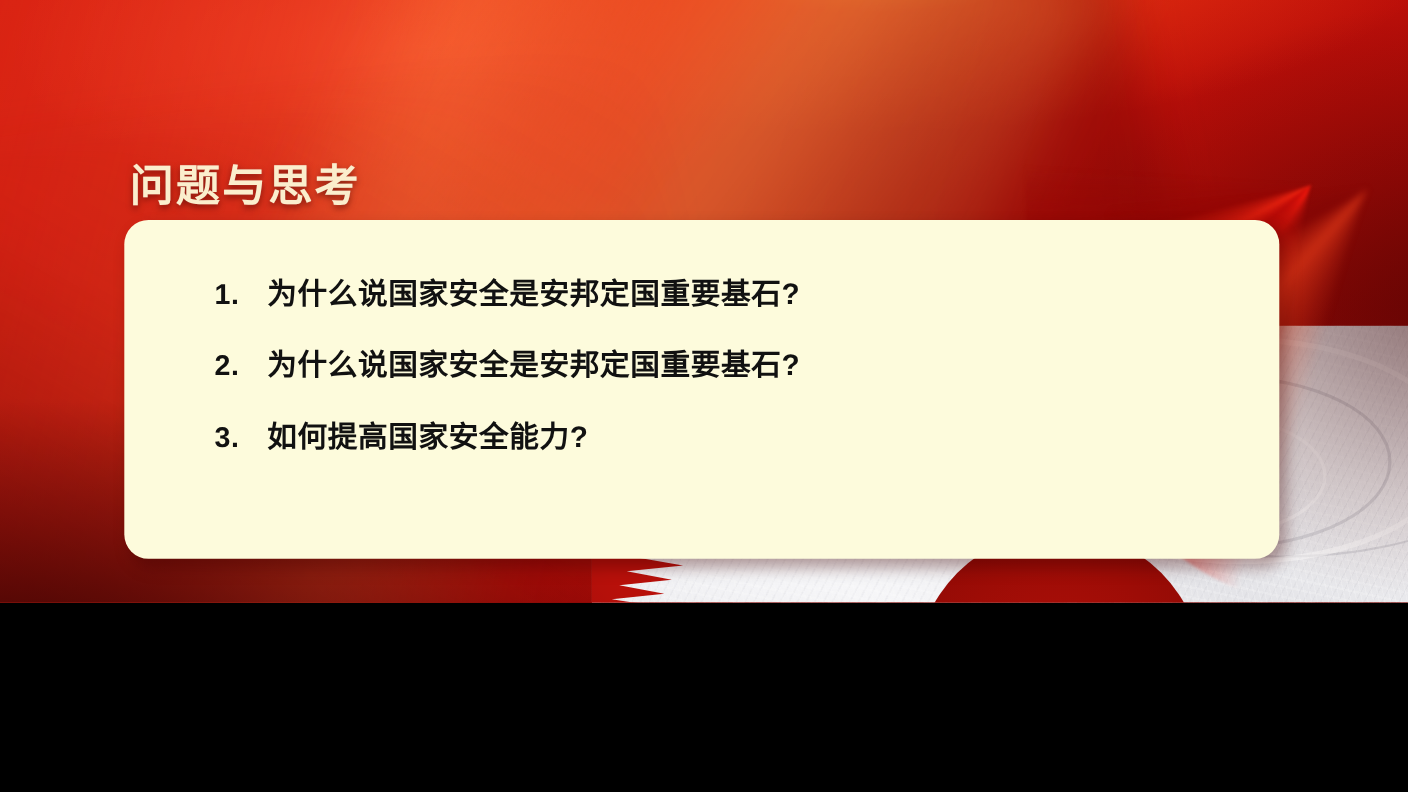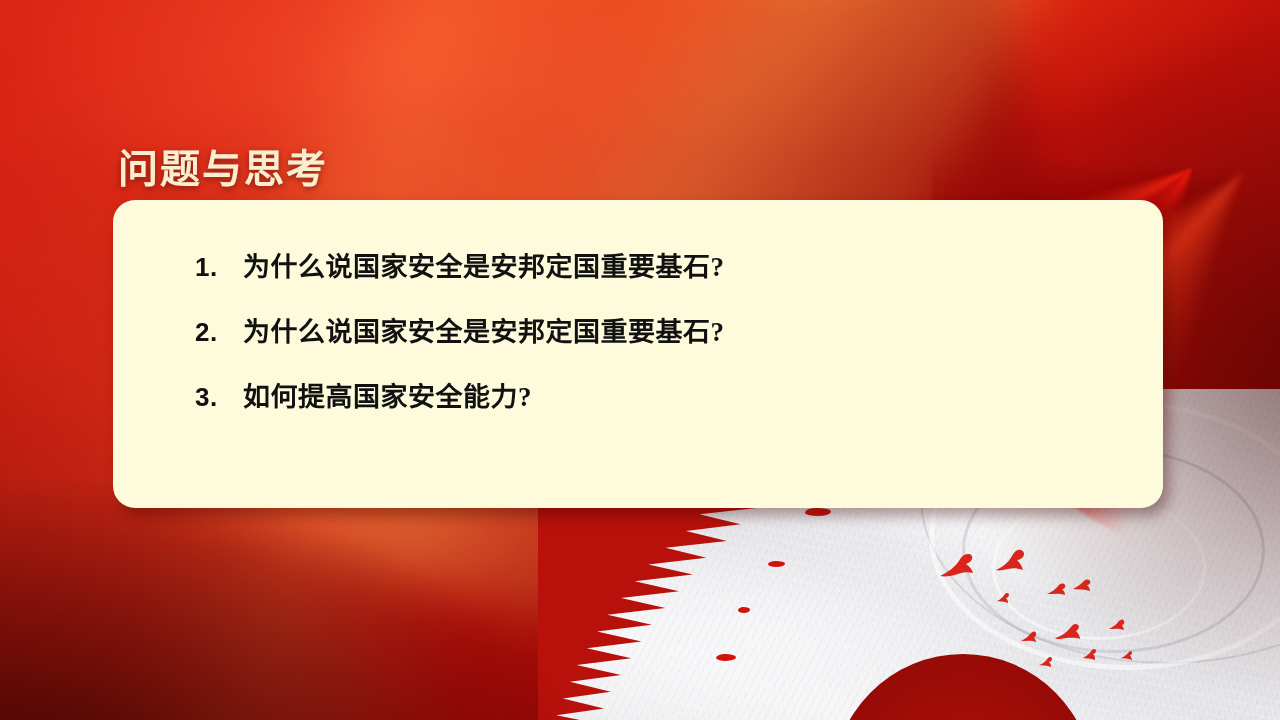--- a/index.html
+++ b/index.html
@@ -8,21 +8,21 @@
     padding: 0;
     background: #000;
   }
   body {
     font-family: "Liberation Sans", "DejaVu Sans", sans-serif;
   }
 
   .slide {
     position: relative;
     width: 1280px;
-    height: 720px;
+    height: 548px;
     overflow: hidden;
     background: #c8120b;
   }
 
   
 
   
   .bg-base {
     position: absolute;
     inset: 0;
@@ -266,21 +266,21 @@
     letter-spacing: 0.5px;
   }
   .qitem:last-child { margin-bottom: 0; }
   .qnum {
     flex: 0 0 auto;
     width: 48px;
     font-size: 26px;
     font-weight: 700;
     color: #111111;
   }
-  .qtext { flex: 1 1 auto; font-family: Liberation Serif, serif; }
+  .qtext { flex: 1 1 auto; }
 </style>
 </head>
 <body>
 
 <div class="slide">
 
   <div class="bg-base"></div>
   <div class="bg-fold-a"></div>
   <div class="bg-fold-b"></div>
   <div class="bg-fold-c"></div>

